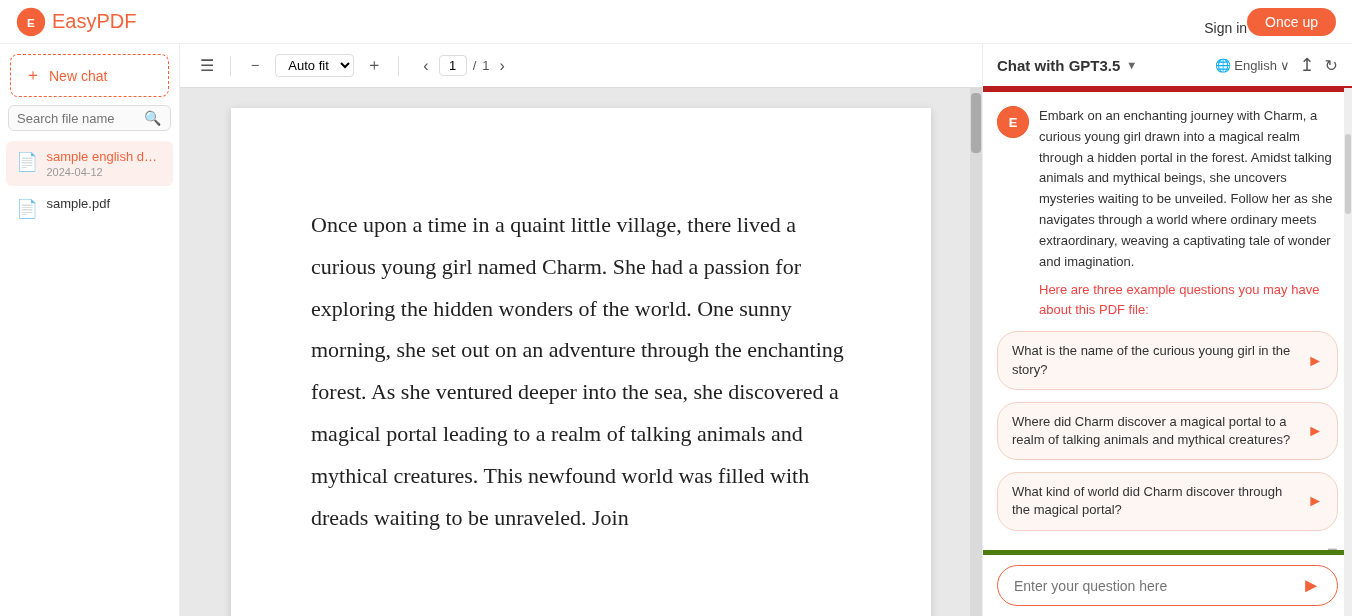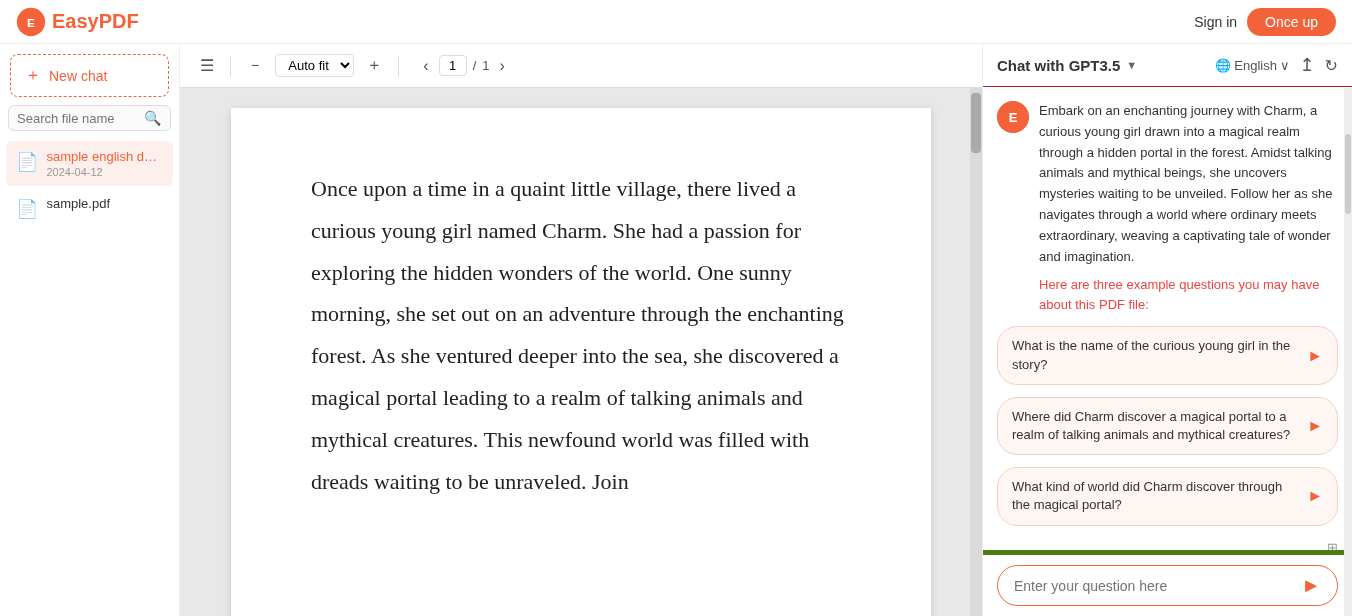--- a/index.html
+++ b/index.html
@@ -5,21 +5,21 @@
     * { margin: 0; padding: 0; box-sizing: border-box; }
     body { font-family: -apple-system, BlinkMacSystemFont, 'Segoe UI', sans-serif; display: flex; flex-direction: column; height: 616px; width: 1352px; overflow: hidden; background: #f5f5f5; }
 
     
     .navbar {
       display: flex; align-items: center; justify-content: space-between;
       background: #fff; padding: 0 16px; height: 44px; border-bottom: 1px solid #eee; flex-shrink: 0;
     }
     .navbar-logo { display: flex; align-items: center; gap: 6px; }
     .logo-icon { width: 30px; height: 30px; }
-    .navbar-right { display: flex; align-items: center; gap: 10px; }
+    .navbar-right { display: flex; align-items: flex-end; gap: 0; }
     .sign-in-btn { background: none; border: none; cursor: pointer; font-size: 14px; color: #333; }
     .sign-up-btn { background: #f4623a; color: #fff; border: none; border-radius: 20px; padding: 6px 18px; font-size: 14px; cursor: pointer; font-weight: 500; }
 
     
     .main-layout { display: flex; flex: 1; overflow: hidden; }
 
     
     .sidebar {
       width: 180px; background: #fff; border-right: 1px solid #eee;
       display: flex; flex-direction: column; flex-shrink: 0;
@@ -68,30 +68,30 @@
       padding: 2px 4px; font-size: 13px;
     }
     .pdf-content {
       flex: 1; overflow: auto; display: flex; justify-content: center; padding: 20px 0;
       position: relative;
     }
     .pdf-page {
       background: #fff; width: 700px; min-height: 900px; padding: 60px 80px;
       box-shadow: 0 2px 8px rgba(0,0,0,0.15); position: relative;
     }
-    .pdf-text { font-size: 22px; line-height: 1.9; color: #222; font-family: Georgia, serif; }
+    .pdf-text { font-size: 22px; line-height: 1.9; color: #222; font-family: Georgia, serif; margin-top: 36px; }
 
     
     .chat-sidebar {
       width: 370px; background: #fff; border-left: 1px solid #eee;
       display: flex; flex-direction: column; flex-shrink: 0;
     }
     .chat-header {
       display: flex; align-items: center; justify-content: space-between;
-      padding: 10px 14px; border-bottom: 1px solid #b91c1c; flex-shrink: 0;
+      padding: 10px 14px; border-bottom: 6px solid #b91c1c; flex-shrink: 0;
     }
     .chat-title-area { display: flex; align-items: center; gap: 6px; cursor: pointer; }
     .chat-title { font-size: 15px; font-weight: 600; color: #333; }
     .chat-chevron { font-size: 11px; color: #666; }
     .chat-header-right { display: flex; align-items: center; gap: 10px; }
     .lang-btn { background: none; border: none; cursor: pointer; font-size: 13px; color: #555; display: flex; align-items: center; gap: 3px; }
     .download-btn { background: none; border: none; cursor: pointer; color: #555; font-size: 18px; }
     .refresh-btn { background: none; border: none; cursor: pointer; color: #555; font-size: 16px; }
 
     .chat-messages { flex: 1; overflow-y: auto; padding: 14px; display: flex; flex-direction: column; gap: 12px; }
@@ -125,21 +125,21 @@
   </style>
 </head>
 <body>
 
 <div class="navbar">
   <div class="navbar-logo">
     <svg class="logo-icon" viewBox="0 0 36 36" xmlns="http://www.w3.org/2000/svg">
       <circle cx="18" cy="18" r="17" fill="#f4623a"></circle>
       <text x="18" y="24" text-anchor="middle" fill="white" font-size="14" font-weight="bold" font-family="sans-serif">E</text>
     </svg>
-    <span style="font-size:20px; font-weight:700; color:#f4623a;">EasyPDF</span>
+    <span style="font-size:20px; font-weight:400; color:#f4623a;">EasyPDF</span>
   </div>
   <div class="navbar-right">
     <button class="sign-in-btn">Sign in</button>
     <button class="sign-up-btn">Once up</button>
   </div>
 </div>
 
 <div class="main-layout">
 
   <div class="sidebar">

